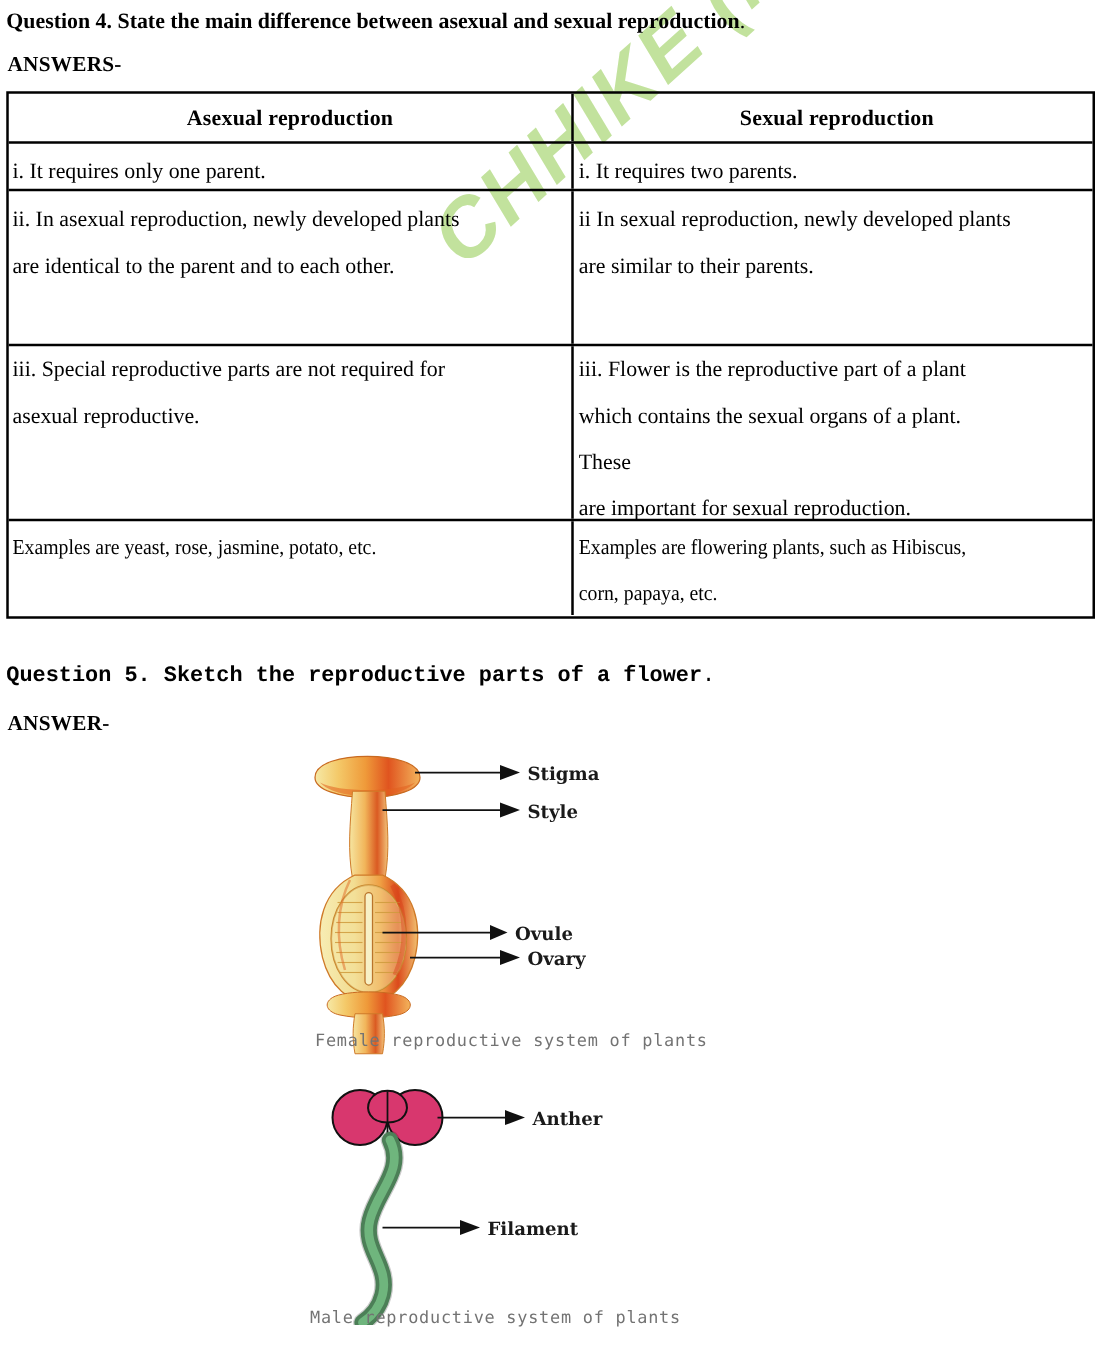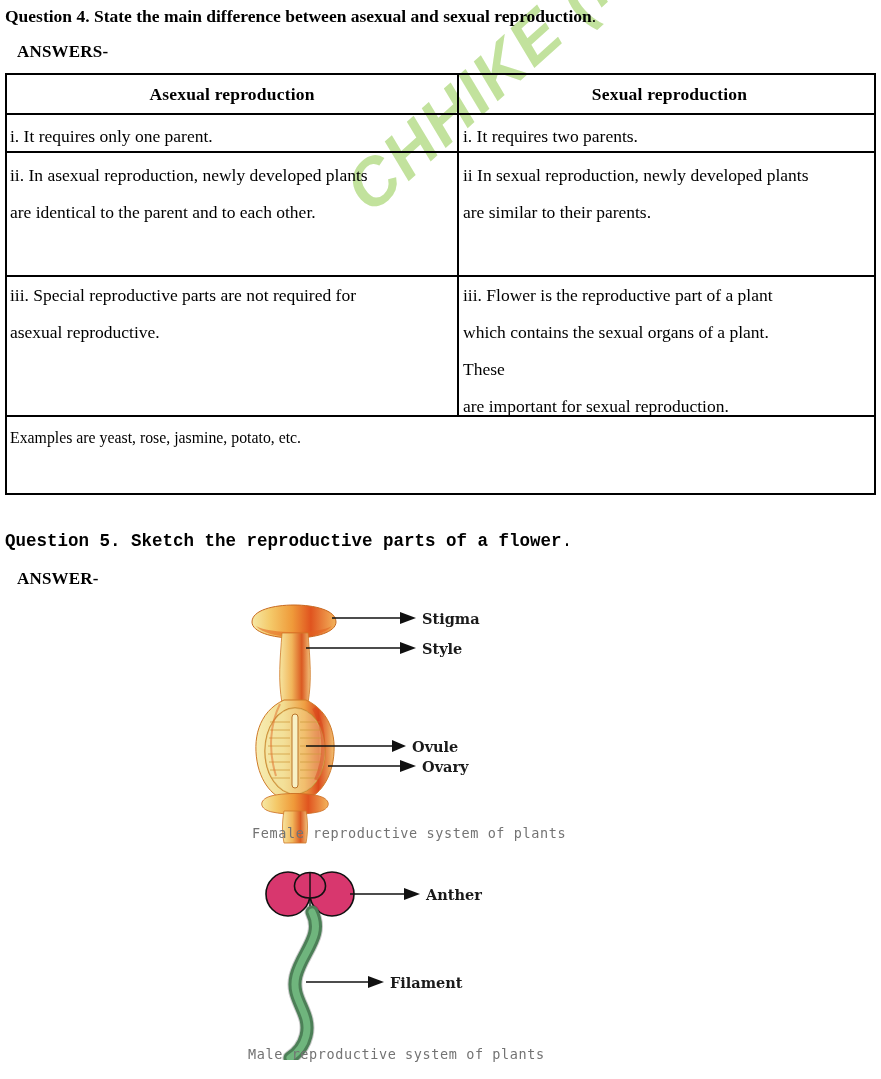--- a/index.html
+++ b/index.html
@@ -25,21 +25,21 @@
     z-index:0; user-select:none;
   }
 
   
   .qline{
     position:absolute; left:5px; white-space:nowrap;
     font-size:17.5px; z-index:3;
   }
   .qline b{font-weight:bold;}
   .ans-label{
-    position:absolute; left:17px; font-size:17px;
+    position:absolute; left:6px; font-size:17px;
     font-weight:bold; letter-spacing:.2px; z-index:3;
   }
   #q4{top:6px;}
   #ans4{top:42px;}
   #q5{top:531px;font-family:Liberation Mono, monospace;}
   #ans5{top:569px;}
 
   
   .tbl{
     position:absolute; left:5px; top:73px;
@@ -163,20 +163,26 @@
           <span class="ln">These</span>
           <span class="ln"> are important for sexual reproduction.</span>
         </div>
       </div>
     </div>
 
     <div class="trow" id="row4">
       <div class="cell left">
         <div class="ctext">
           <span class="ln">Examples are yeast, rose, jasmine, potato, etc.</span>
+        </div>
+      </div>
+      <div class="cell right">
+        <div class="ctext">
+          <span class="ln">Examples are flowering plants, such as Hibiscus,</span>
+          <span class="ln">corn, papaya, etc.</span>
         </div>
       </div>
     </div>
   </div>
 
   <div class="qline" id="q5">
     <b>Question  5.</b>
     <b>Sketch the reproductive parts of a flower</b><span>.</span>
   </div>
   <div class="ans-label" id="ans5">ANSWER-</div>

